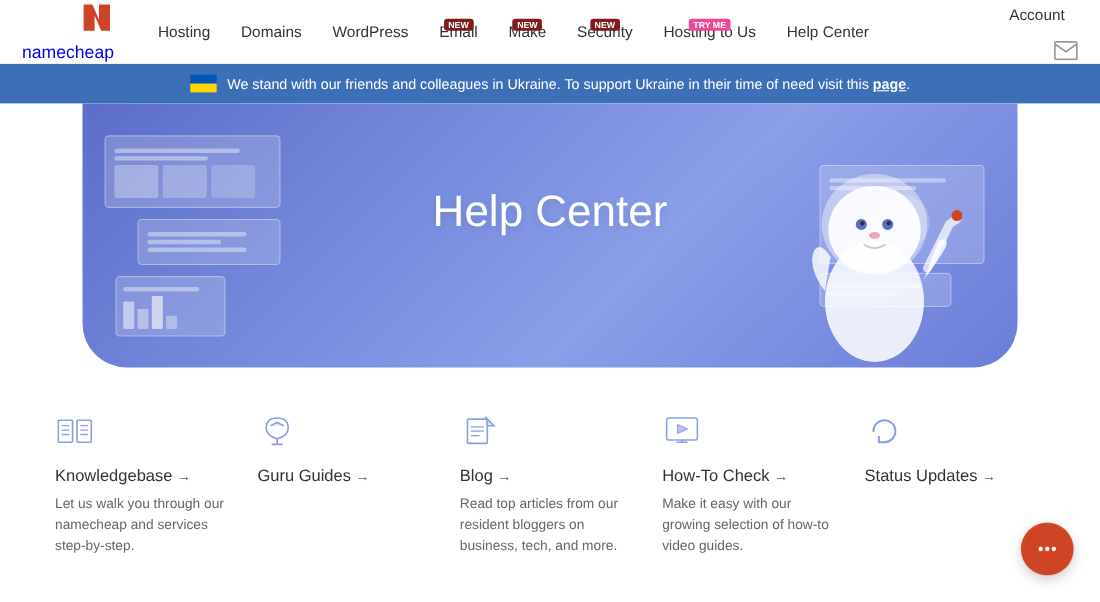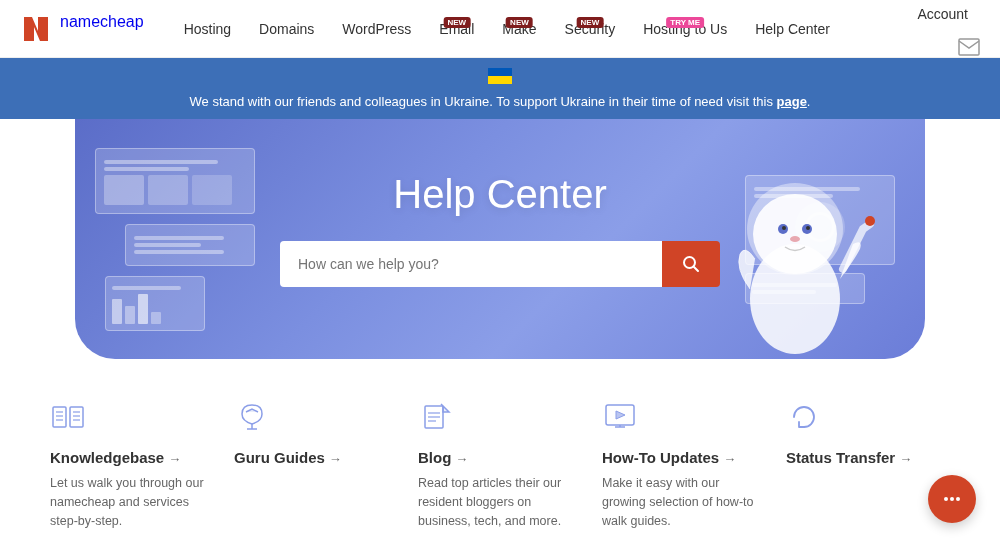--- a/index.html
+++ b/index.html
@@ -5,39 +5,39 @@
     * { margin: 0; padding: 0; box-sizing: border-box; }
     body { font-family: -apple-system, BlinkMacSystemFont, 'Segoe UI', sans-serif; width: 1000px; min-height: 547px; overflow-x: hidden; background: #fff; }
 
     
     nav {
       display: flex; align-items: center;
       padding: 0 20px; height: 58px;
       background: #fff; border-bottom: 1px solid #eee;
       position: relative; z-index: 10;
     }
-    .logo { display: flex; align-items: flex-start; gap: 8px; margin-right: 28px; text-decoration: none; }
+    .logo { display: flex; align-items: flex-end; gap: 8px; margin-right: 28px; text-decoration: none; flex-direction: column; }
     .logo-icon { width: 32px; height: 32px; }
     .nav-links { display: flex; align-items: center; gap: 4px; flex: 1; }
     .nav-item { position: relative; padding: 8px 12px; font-size: 14px; color: #333; cursor: pointer; text-decoration: none; white-space: nowrap; }
     .badge {
       position: absolute; top: 4px; left: 50%; transform: translateX(-50%);
       font-size: 8px; font-weight: 700; padding: 1px 4px; border-radius: 3px;
       text-transform: uppercase; white-space: nowrap;
     }
     .badge-new { background: #7f1d1d; color: #fff; }
     .badge-try { background: #ec4899; color: #fff; }
     .nav-right { display: flex; align-items: flex-end; gap: 8px; flex-direction: column; }
     .nav-account { font-size: 14px; color: #333; cursor: pointer; }
 
     
     .ukraine-banner {
       background: #3d6fb7; color: #fff;
       padding: 10px 20px; font-size: 13px;
-      display: flex; align-items: center; justify-content: center; gap: 10px; flex-direction: column;
+      display: flex; align-items: center; justify-content: center; gap: 10px;
     }
     .ukraine-flag { width: 24px; height: 16px; display: flex; flex-direction: column; }
     .flag-top { background: #0057b8; flex: 1; }
     .flag-bottom { background: #ffd700; flex: 1; }
     .ukraine-link { color: #fff; font-weight: 600; text-decoration: underline; cursor: pointer; }
 
     
     .hero {
       background: linear-gradient(135deg, #5b6dc8 0%, #7b8fe0 40%, #8b9ee8 60%, #6b7dd8 100%);
       margin: 0 75px;
@@ -89,21 +89,21 @@
     
     .cards {
       display: flex; padding: 30px 40px; gap: 0; justify-content: space-between;
     }
     .card { flex: 1; padding: 10px 20px 10px 10px; }
     .card-icon {
       width: 36px; height: 36px; margin-bottom: 14px;
       display: flex; align-items: center; justify-content: center;
       color: #7b8fe0; font-size: 22px;
     }
-    .card-title { font-size: 15px; color: #333; font-weight: 700; margin-bottom: 8px; display: flex; align-items: center; gap: 4px; }
+    .card-title { font-size: 15px; color: #333; font-weight: 400; margin-bottom: 8px; display: flex; align-items: center; gap: 4px; }
     .card-arrow { color: #666; font-size: 13px; }
     .card-desc { font-size: 12.5px; color: #666; line-height: 1.5; }
 
     
     .chat-btn {
       position: fixed; bottom: 24px; right: 24px;
       width: 48px; height: 48px; background: #d04426; border-radius: 50%;
       display: flex; align-items: center; justify-content: center;
       color: #fff; font-size: 18px; cursor: pointer;
       box-shadow: 0 4px 12px rgba(0,0,0,0.2); z-index: 100;
@@ -238,29 +238,20 @@
       <path d="M35 150 Q20 130 25 115 Q30 105 40 120" fill="rgba(255,255,255,0.8)" stroke="rgba(255,255,255,0.6)" stroke-width="1"></path>
       <path d="M125 140 Q140 120 145 110 Q148 100 138 105" fill="rgba(255,255,255,0.8)"></path>
 
       <path d="M128 130 L148 90 L155 85" stroke="rgba(255,255,255,0.7)" stroke-width="8" fill="none" stroke-linecap="round"></path>
 
       <circle cx="155" cy="82" r="5" fill="#d04426"></circle>
     </svg>
   </div>
 
   <h1 class="hero-title">Help Center</h1>
-  <div class="search-bar">
-    <input class="search-input" type="text" placeholder="How can we help you?" style="">
-    <button class="search-btn">
-      <svg width="18" height="18" viewBox="0 0 18 18" fill="none" xmlns="http://www.w3.org/2000/svg">
-        <circle cx="7.5" cy="7.5" r="5.5" stroke="white" stroke-width="2"></circle>
-        <line x1="11.5" y1="11.5" x2="16" y2="16" stroke="white" stroke-width="2" stroke-linecap="round"></line>
-      </svg>
-    </button>
-  </div>
 </div>
 
 <div class="cards">
 
   <div class="card">
     <div class="card-icon">
       <svg width="32" height="28" viewBox="0 0 32 28" fill="none" xmlns="http://www.w3.org/2000/svg">
         <rect x="1" y="4" width="13" height="20" rx="1" stroke="#8b9ee8" stroke-width="1.5" fill="none"></rect>
         <rect x="18" y="4" width="13" height="20" rx="1" stroke="#8b9ee8" stroke-width="1.5" fill="none"></rect>
         <line x1="4" y1="9" x2="11" y2="9" stroke="#8b9ee8" stroke-width="1.2"></line>
@@ -300,48 +291,48 @@
         <path d="M20 2 L28 10 L22 10 L22 4 Z" stroke="#8b9ee8" stroke-width="1.5" fill="rgba(139,158,232,0.2)"></path>
         <line x1="7" y1="11" x2="19" y2="11" stroke="#8b9ee8" stroke-width="1.2"></line>
         <line x1="7" y1="15" x2="19" y2="15" stroke="#8b9ee8" stroke-width="1.2"></line>
         <line x1="7" y1="19" x2="15" y2="19" stroke="#8b9ee8" stroke-width="1.2"></line>
       </svg>
     </div>
     <div class="card-title">
       <span>Blog</span>
       <span class="card-arrow">→</span>
     </div>
-    <p class="card-desc">Read top articles their our resident bloggers on business, tech, and more.</p>
+    <p class="card-desc">Read top articles from our resident bloggers on business, tech, and more.</p>
   </div>
 
   <div class="card">
     <div class="card-icon">
       <svg width="30" height="26" viewBox="0 0 30 26" fill="none" xmlns="http://www.w3.org/2000/svg">
         <rect x="1" y="1" width="28" height="20" rx="2" stroke="#8b9ee8" stroke-width="1.5" fill="none"></rect>
         <polygon points="11,7 11,15 20,11" fill="rgba(139,158,232,0.6)" stroke="#8b9ee8" stroke-width="1"></polygon>
         <line x1="10" y1="23" x2="20" y2="23" stroke="#8b9ee8" stroke-width="1.5"></line>
         <line x1="15" y1="21" x2="15" y2="23" stroke="#8b9ee8" stroke-width="1.5"></line>
       </svg>
     </div>
     <div class="card-title">
-      <span>How-To Updates</span>
-      <span class="card-arrow">→</span>
-    </div>
-    <p class="card-desc">Make it easy with our growing selection of how-to walk guides.</p>
+      <span>How-To Check</span>
+      <span class="card-arrow">→</span>
+    </div>
+    <p class="card-desc">Make it easy with our growing selection of how-to video guides.</p>
   </div>
 
   <div class="card">
     <div class="card-icon">
       <svg width="30" height="30" viewBox="0 0 30 30" fill="none" xmlns="http://www.w3.org/2000/svg">
         <path d="M5 15 A10 10 0 1 1 15 25" stroke="#8b9ee8" stroke-width="1.8" fill="none" stroke-linecap="round"></path>
         <polyline points="15,25 10,25 10,20" stroke="#8b9ee8" stroke-width="1.8" fill="none" stroke-linecap="round" stroke-linejoin="round"></polyline>
       </svg>
     </div>
     <div class="card-title">
-      <span>Status Transfer</span>
+      <span>Status Updates</span>
       <span class="card-arrow">→</span>
     </div>
   </div>
 
 </div>
 
 <div class="chat-btn">
   <svg width="22" height="22" viewBox="0 0 22 22" fill="none" xmlns="http://www.w3.org/2000/svg">
     <circle cx="5" cy="11" r="2" fill="white"></circle>
     <circle cx="11" cy="11" r="2" fill="white"></circle>

